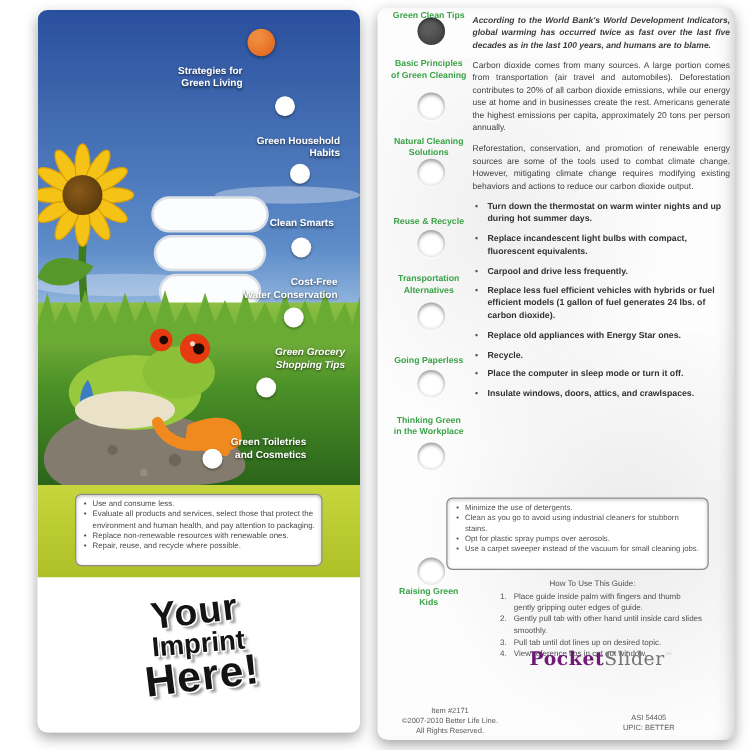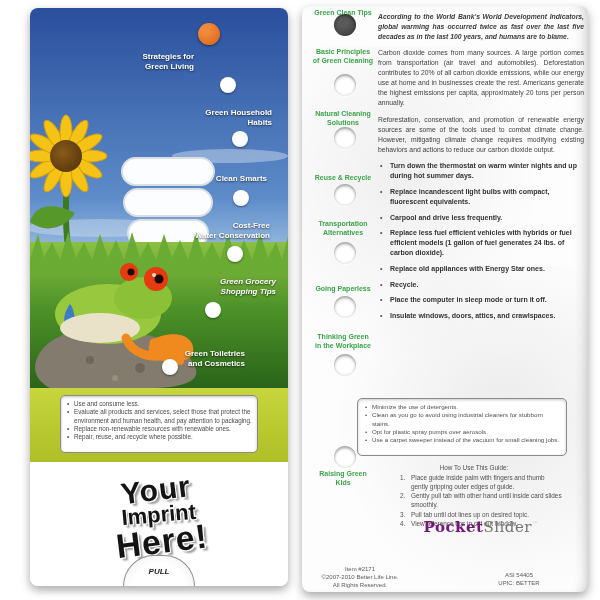--- a/index.html
+++ b/index.html
@@ -215,21 +215,20 @@
   </div>
 
   <div class="imprint-area">
     <div class="imprint">
       <div class="imp-l imp1">Your</div>
       <div class="imp-l imp2">Imprint</div>
       <div class="imp-l imp3">Here!</div>
     </div>
   </div>
 
-  <div class="pull-tab">PULL</div>
 </div>
 
 <div class="card right-card">
   <div class="ghost g1"></div>
   <div class="ghost g2"></div>
 
   <div class="side-label pre" style="top:3px;">Green Clean Tips</div>
   <div class="hole hole-dark" style="top:8px;"></div>
 
   <div class="side-label pre" style="top:42px;">Basic Principles

